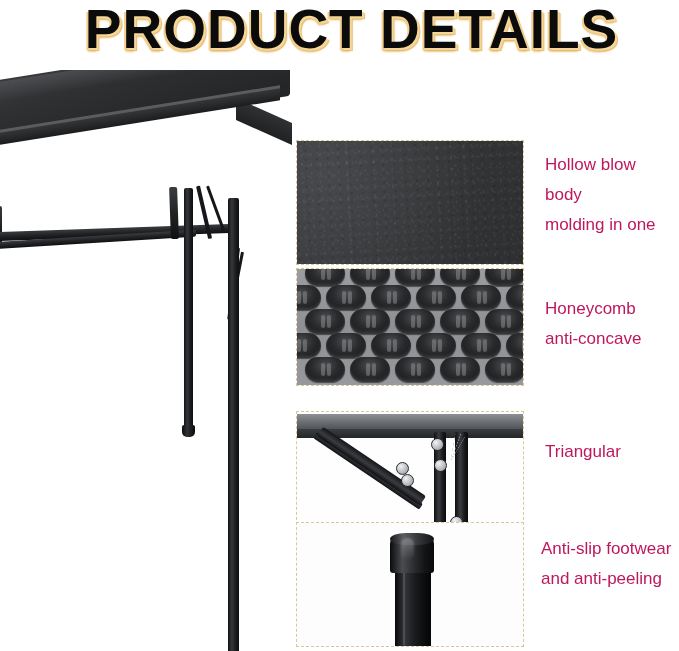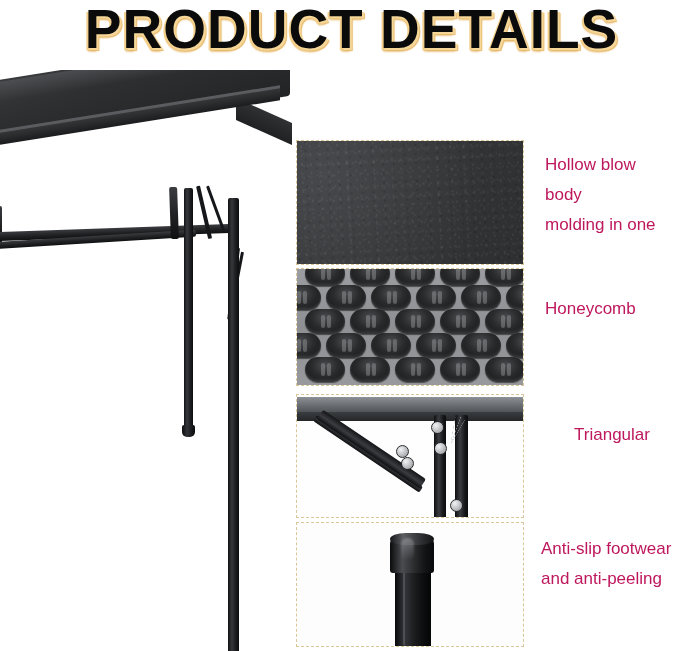--- a/index.html
+++ b/index.html
@@ -166,21 +166,21 @@
   .callout {
     position: absolute;
     left: 0;
     width: 387px;
     display: flex;
     flex-direction: row;
     align-items: flex-start;
   }
   #callout-1 { top: 0px;   height: 128px; }
   #callout-2 { top: 128px; height: 124px; }
-  #callout-3 { top: 254px; height: 128px; text-align: center; }
+  #callout-3 { top: 271px; height: 128px; }
   #callout-4 { top: 382px; height: 129px; }
 
   .callout-figure {
     position: relative;
     width: 228px;
     flex: 0 0 228px;
     border: 1px dashed #d9c79a;
     background: #ffffff;
     overflow: hidden;
     box-sizing: border-box;
@@ -477,20 +477,21 @@
             <div class="hc-cell" style="left: 8px; width: 40px; height: 25px;"></div>
             <div class="hc-cell" style="left: 53px; width: 40px; height: 25px;"></div>
             <div class="hc-cell" style="left: 98px; width: 40px; height: 25px;"></div>
             <div class="hc-cell" style="left: 143px; width: 40px; height: 25px;"></div>
             <div class="hc-cell" style="left: 188px; width: 40px; height: 25px;"></div>
           </div>
         </div>
     </div>
     <div class="callout-text" id="text-2">
       <span class="callout-line">Honeycomb</span>
+      <span class="callout-line">anti-concave</span>
     </div>
   </div>
 
   <div class="callout" id="callout-3">
     <div class="callout-figure" id="figure-3">
       <div id="fig3-bg"></div>
       <div id="fig3-top-slab"></div>
       <div id="fig3-top-edge"></div>
       <div id="fig3-diag2"></div>
       <div id="fig3-diag"></div>

